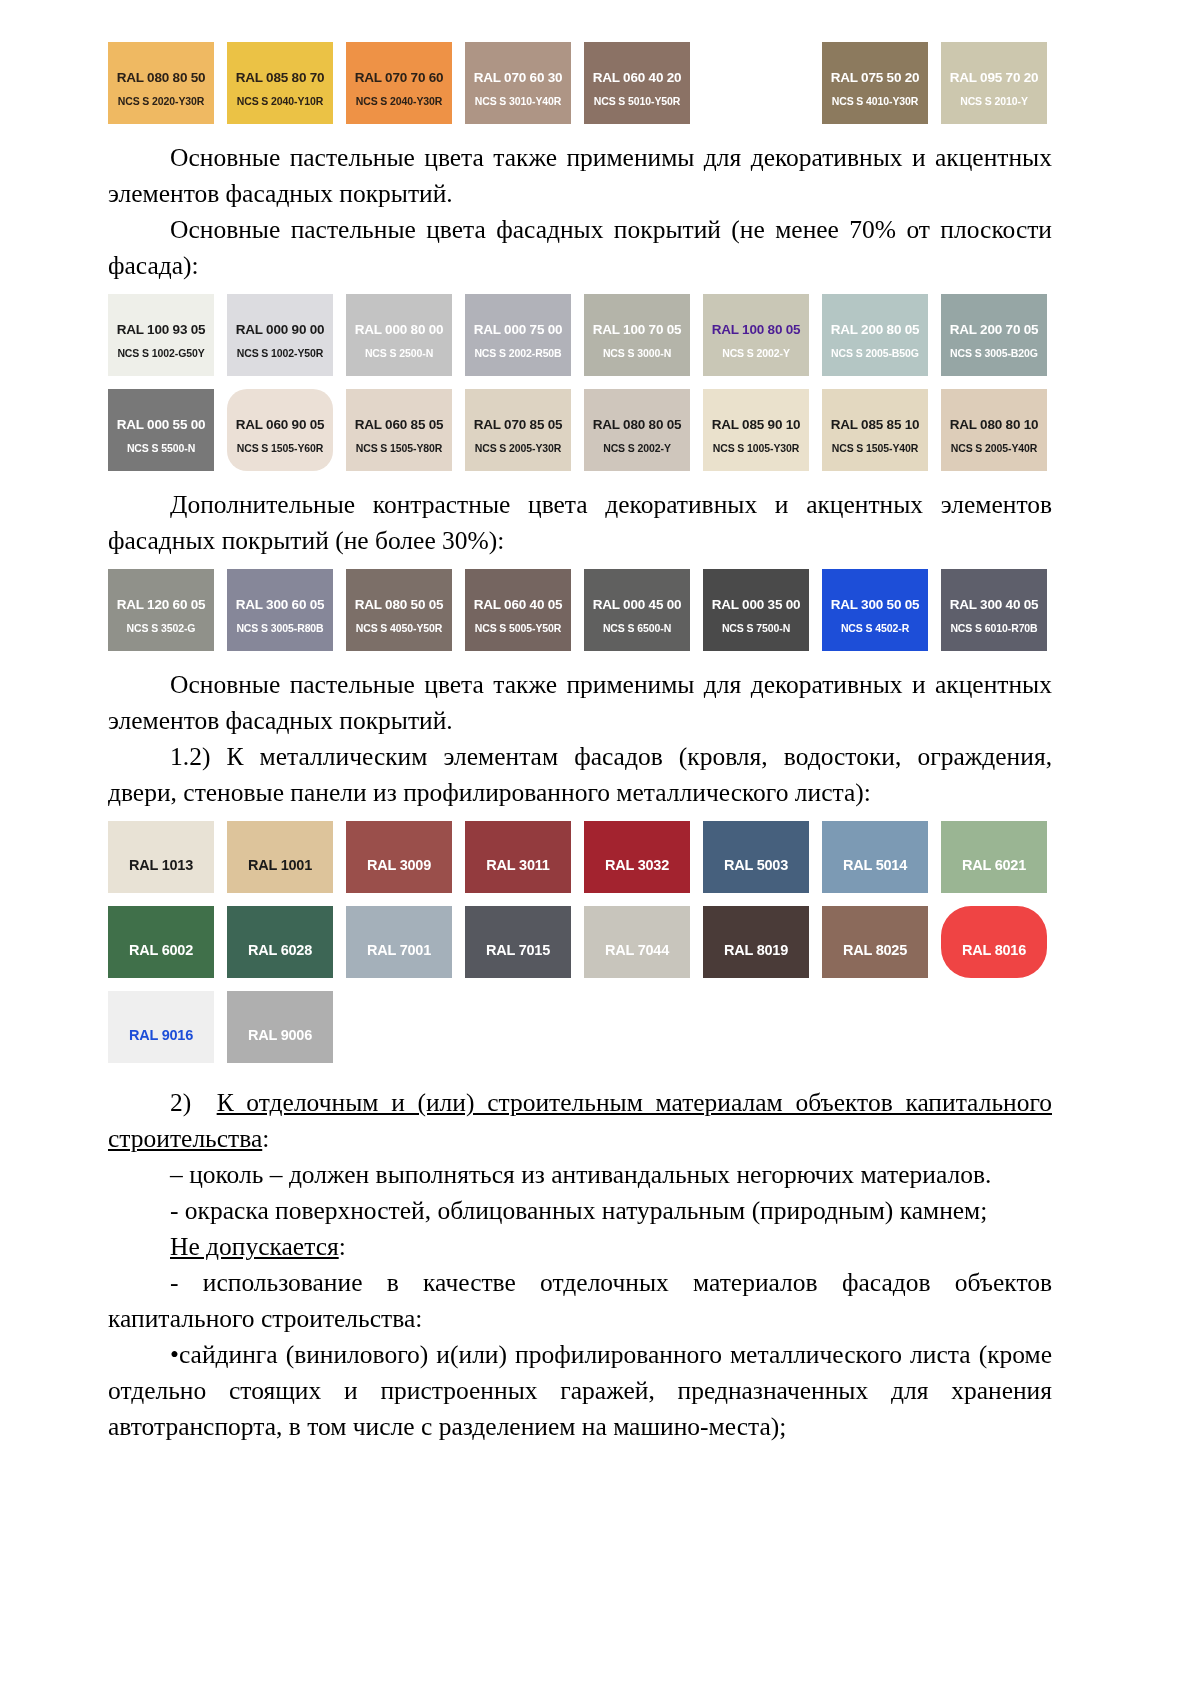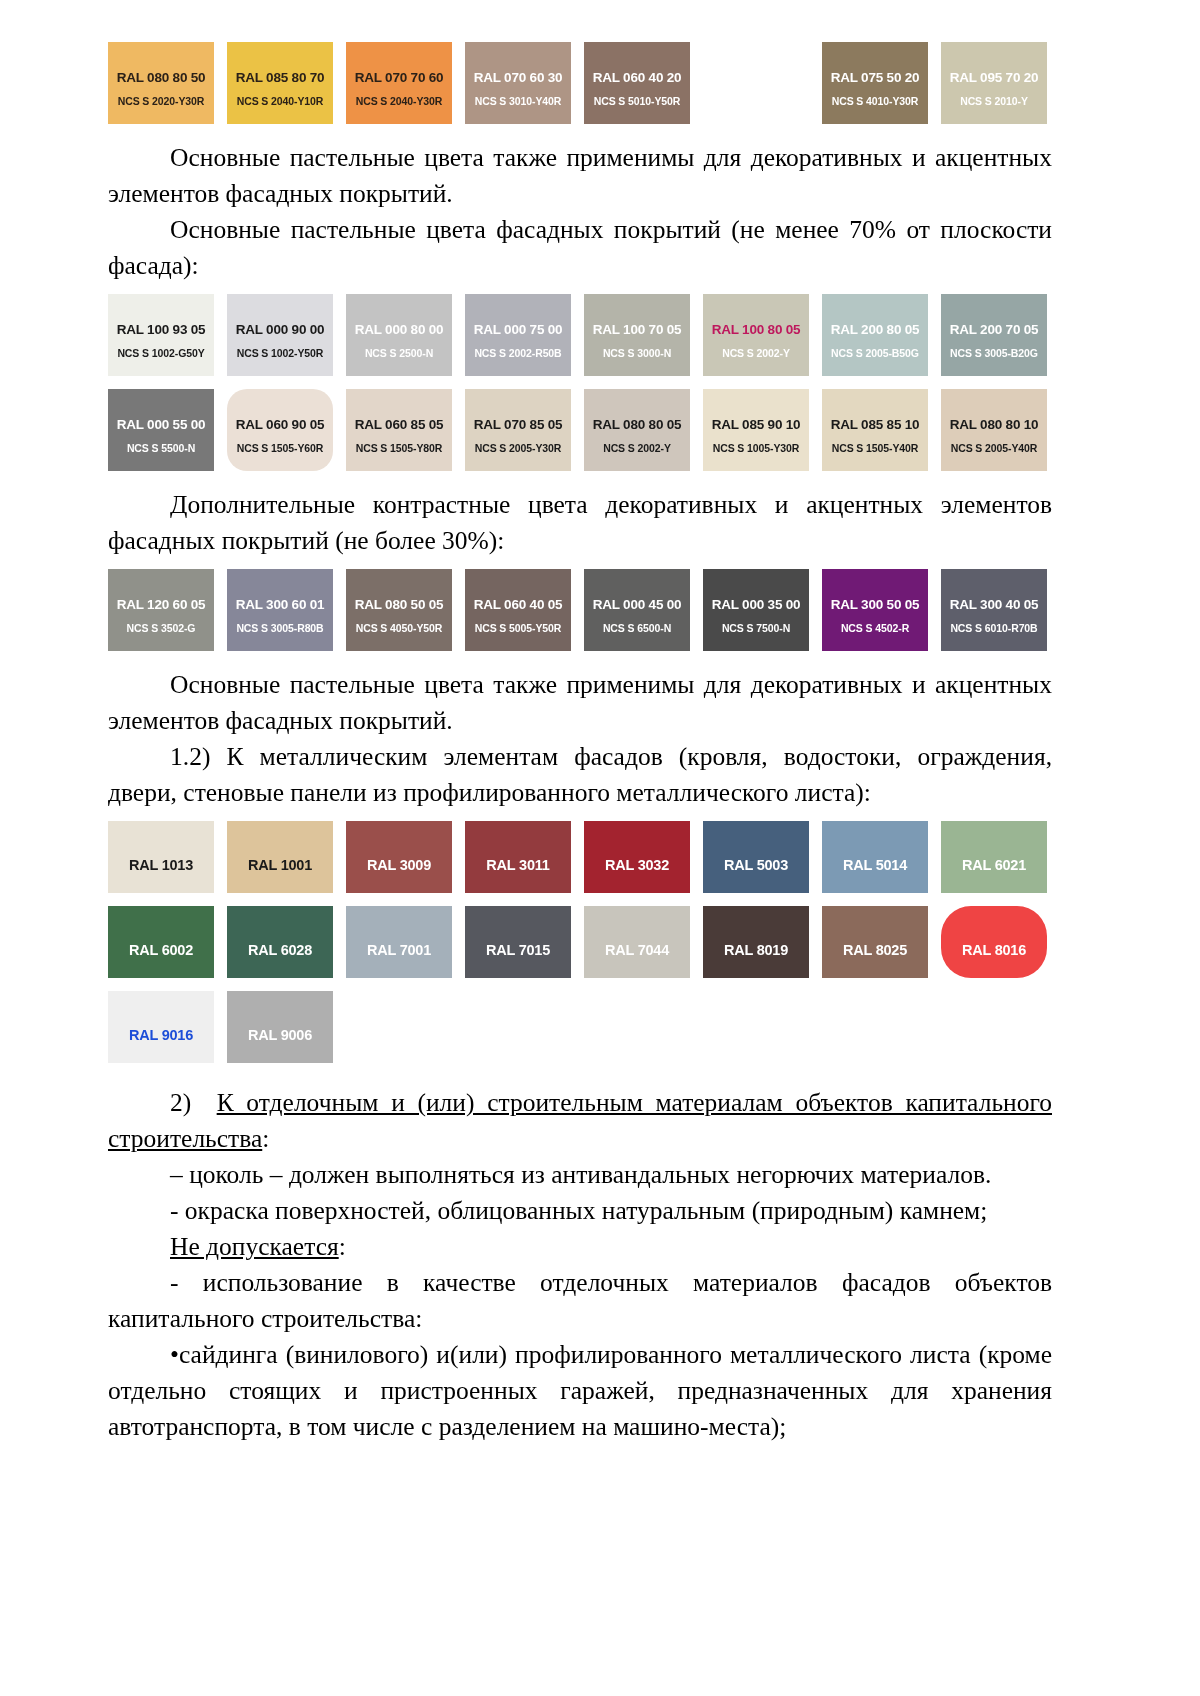--- a/index.html
+++ b/index.html
@@ -150,21 +150,21 @@
         </div>
         <div class="swatch" style="background: rgb(177, 178, 185);">
           <div class="ral" style="color: rgb(255, 255, 255);">RAL 000 75 00</div>
           <div class="ncs" style="color: rgb(255, 255, 255);">NCS S 2002-R50B</div>
         </div>
         <div class="swatch" style="background: rgb(180, 180, 169);">
           <div class="ral" style="color: rgb(255, 255, 255);">RAL 100 70 05</div>
           <div class="ncs" style="color: rgb(255, 255, 255);">NCS S 3000-N</div>
         </div>
         <div class="swatch" style="background: rgb(201, 199, 182);">
-          <div class="ral" style="color: #be185d;">RAL 100 80 05</div>
+          <div class="ral" style="color: #4c1d95;">RAL 100 80 05</div>
           <div class="ncs" style="color: rgb(255, 255, 255);">NCS S 2002-Y</div>
         </div>
         <div class="swatch" style="background: rgb(180, 198, 196);">
           <div class="ral" style="color: rgb(255, 255, 255);">RAL 200 80 05</div>
           <div class="ncs" style="color: rgb(255, 255, 255);">NCS S 2005-B50G</div>
         </div>
         <div class="swatch" style="background: rgb(150, 166, 165);">
           <div class="ral" style="color: rgb(255, 255, 255);">RAL 200 70 05</div>
           <div class="ncs" style="color: rgb(255, 255, 255);">NCS S 3005-B20G</div>
         </div>
@@ -210,40 +210,40 @@
     <p class="para">Дополнительные контрастные цвета декоративных и акцентных элементов фасадных покрытий (не более 30%):</p>
 
     <div class="gap-sm"></div>
 
     <div class="swatch-row" id="row-contrast">
         <div class="swatch" style="background: rgb(144, 145, 138);">
           <div class="ral" style="color: rgb(255, 255, 255);">RAL 120 60 05</div>
           <div class="ncs" style="color: rgb(255, 255, 255);">NCS S 3502-G</div>
         </div>
         <div class="swatch" style="background: rgb(134, 135, 153);">
-          <div class="ral" style="color: rgb(255, 255, 255);">RAL 300 60 01</div>
+          <div class="ral" style="color: rgb(255, 255, 255);">RAL 300 60 05</div>
           <div class="ncs" style="color: rgb(255, 255, 255);">NCS S 3005-R80B</div>
         </div>
         <div class="swatch" style="background: rgb(124, 111, 104); padding-left: 29px;">
           <div class="ral" style="color: rgb(255, 255, 255);">RAL 080 50 05</div>
           <div class="ncs" style="color: rgb(255, 255, 255);">NCS S 4050-Y50R</div>
         </div>
         <div class="swatch" style="background: rgb(117, 101, 96);">
           <div class="ral" style="color: rgb(255, 255, 255);">RAL 060 40 05</div>
           <div class="ncs" style="color: rgb(255, 255, 255);">NCS S 5005-Y50R</div>
         </div>
         <div class="swatch" style="background: rgb(96, 96, 95);">
           <div class="ral" style="color: rgb(255, 255, 255);">RAL 000 45 00</div>
           <div class="ncs" style="color: rgb(255, 255, 255);">NCS S 6500-N</div>
         </div>
         <div class="swatch" style="background: rgb(74, 74, 74);">
           <div class="ral" style="color: rgb(255, 255, 255);">RAL 000 35 00</div>
           <div class="ncs" style="color: rgb(255, 255, 255);">NCS S 7500-N</div>
         </div>
-        <div class="swatch" style="background: #701a75;">
+        <div class="swatch" style="background: #1d4ed8;">
           <div class="ral" style="color: rgb(255, 255, 255);">RAL 300 50 05</div>
           <div class="ncs" style="color: rgb(255, 255, 255);">NCS S 4502-R</div>
         </div>
         <div class="swatch" style="background: rgb(94, 95, 107);">
           <div class="ral" style="color: rgb(255, 255, 255);">RAL 300 40 05</div>
           <div class="ncs" style="color: rgb(255, 255, 255);">NCS S 6010-R70B</div>
         </div>
       </div>
 
     <div class="gap-md"></div>

